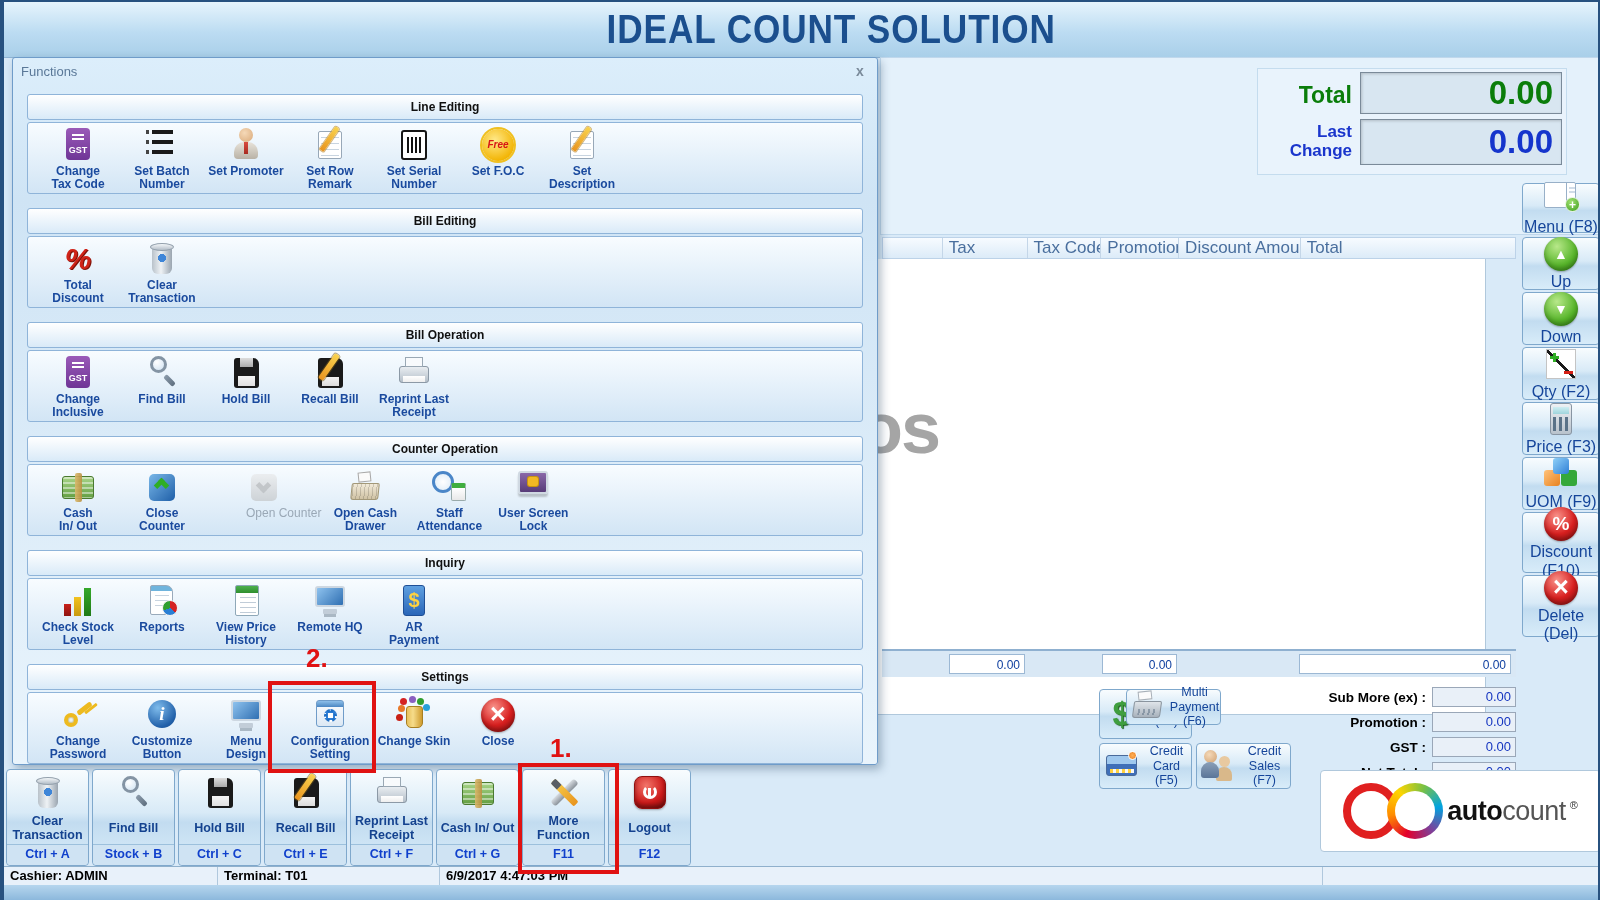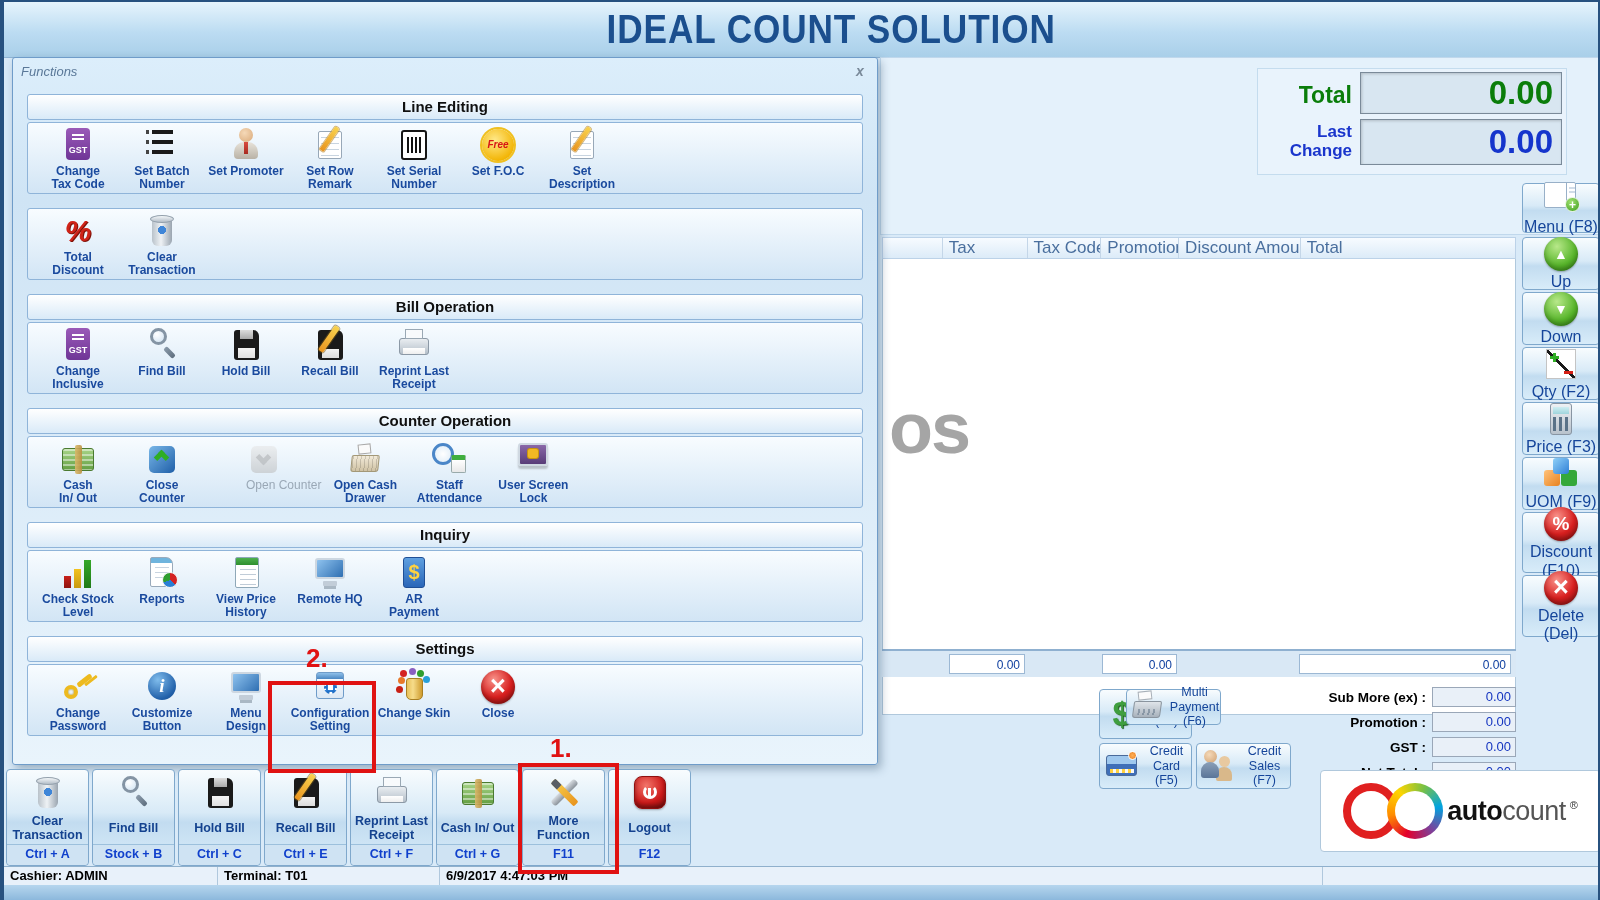--- a/index.html
+++ b/index.html
@@ -14,21 +14,21 @@
   .titlebar .ttl{font-size:40px;font-weight:bold;color:#1b4f8e;transform:scaleX(.88);letter-spacing:1px;}
   
   .top-panel{position:absolute;left:876px;top:57px;width:724px;height:178px;
     background:#e4f1fb;border:1px solid #c0d8ec;box-sizing:border-box;}
   .grid-header{position:absolute;left:878px;top:237px;width:634px;height:22px;display:flex;
     background:linear-gradient(#f7fbff,#dcebf8);border:1px solid #bcd2e8;box-sizing:border-box;}
   .gcol{border-right:1px solid #c4d6e8;font-size:17px;color:#4a6f9e;line-height:20px;padding-left:6px;
     box-sizing:border-box;overflow:hidden;white-space:nowrap;}
   .gcol:nth-child(1){width:60px;}.gcol:nth-child(2){width:85px;}.gcol:nth-child(3){width:74px;}
   .gcol:nth-child(4){width:78px;}.gcol:nth-child(5){width:122px;}.gcol:nth-child(6){width:215px;border-right:none;}
-  .grid-body{position:absolute;left:878px;top:259px;width:634px;height:456px;background:#fff;
+  .grid-body{position:absolute;left:848px;top:259px;width:634px;height:456px;background:#fff;
     border:1px solid #b0c8dc;border-top:none;box-sizing:border-box;}
   .watermark{position:absolute;left:6px;top:128px;font-size:72px;font-weight:bold;color:#a5a5a5;letter-spacing:-2px;}
   .summary-row{position:absolute;left:878px;top:649px;width:634px;height:28px;background:#d9e8f5;
     border-top:2px solid #8fb0d0;box-sizing:border-box;}
   .sumcell{position:absolute;top:3px;height:20px;background:#fff;border:1px solid #9cb8d4;
     font-size:12px;color:#1040a0;text-align:right;line-height:20px;padding-right:4px;box-sizing:border-box;}
   .sumcell:nth-child(1){left:67px;width:76px;}
   .sumcell:nth-child(2){left:220px;width:75px;}
   .sumcell:nth-child(3){left:417px;width:212px;}
   
@@ -64,27 +64,27 @@
   .field-row{position:absolute;left:1290px;width:222px;height:20px;display:flex;align-items:center;}
   .field-row:nth-child(1){top:687px;}.field-row:nth-child(2){top:712px;}
   .field-row:nth-child(3){top:737px;}.field-row:nth-child(4){top:762px;}
   .field-row .flab{flex:1;text-align:right;font-size:13.5px;font-weight:bold;color:#000;padding-right:6px;}
   .field-row .fval{width:84px;height:20px;background:#e9f0f8;border:1px solid #9aa7b8;box-sizing:border-box;
     font-size:13px;color:#1535c0;text-align:right;line-height:18px;padding-right:4px;}
   
   .dialog{position:absolute;left:8px;top:57px;width:866px;height:708px;
     background:linear-gradient(#dceefb,#cfe4f5 20%,#e9f4fc);border:1px solid #6f9cc9;border-radius:3px;
     box-shadow:3px 4px 10px rgba(30,60,90,.35);box-sizing:border-box;}
-  .dlg-title{height:22px;display:flex;align-items:center;padding:2px 8px 0 8px;font-style:italic;}
+  .dlg-title{height:22px;display:flex;align-items:center;padding:2px 8px 0 8px;}
   .dlg-title .dt{flex:1;font-size:13px;color:#5a7898;}
   .dlg-close{width:18px;text-align:center;color:#7a8a9a;font-weight:bold;font-size:14px;cursor:pointer;}
   .sections{padding:12px 14px 0 14px;}
   .func-section{margin-bottom:14px;}
   .sec-header{height:26px;background:linear-gradient(#ffffff,#d9eaf8);border:1px solid #8fb4d9;border-radius:3px;
-    box-sizing:border-box;text-align:center;font-size:15px;font-weight:bold;color:#101010;line-height:24px;}
+    box-sizing:border-box;text-align:center;font-size:12px;font-weight:bold;color:#101010;line-height:24px;}
   .sec-body{height:72px;margin-top:2px;background:linear-gradient(#f8fcff,#d2e5f5);border:1px solid #8fb4d9;
     border-radius:3px;box-sizing:border-box;display:flex;align-items:flex-start;padding:3px 0 0 8px;}
   .func-item{min-width:80px;padding:0 2px;display:flex;flex-direction:column;align-items:center;cursor:pointer;}
   .func-label{font-size:12px;font-weight:bold;color:#1a4a9e;text-align:center;white-space:pre-line;line-height:1.12;margin-top:1px;}
   .func-item.disabled{cursor:default;}
   .func-item.disabled .func-label{color:#9aa8b6;font-weight:normal;margin-left:40px;}
   .func-item.disabled .icon{filter:grayscale(1);opacity:.55;}
   
   .toolbar{position:absolute;left:2px;top:769px;display:flex;gap:3px;}
   .tb-btn{width:83px;height:97px;padding:0;justify-content:flex-start;}
@@ -444,20 +444,21 @@
               <div class="func-label">Set F.O.C</div>
             </div>
             <div class="func-item">
               <div class="icon ic-notepencil"></div>
               <div class="func-label">Set
 Description</div>
             </div>
           </div>
         </div>
         <div class="func-section">
+          <div class="sec-header">Bill Editing</div>
           <div class="sec-body">
             <div class="func-item">
               <div class="icon ic-percent"></div>
               <div class="func-label">Total
 Discount</div>
             </div>
             <div class="func-item">
               <div class="icon ic-trash"></div>
               <div class="func-label">Clear
 Transaction</div>

